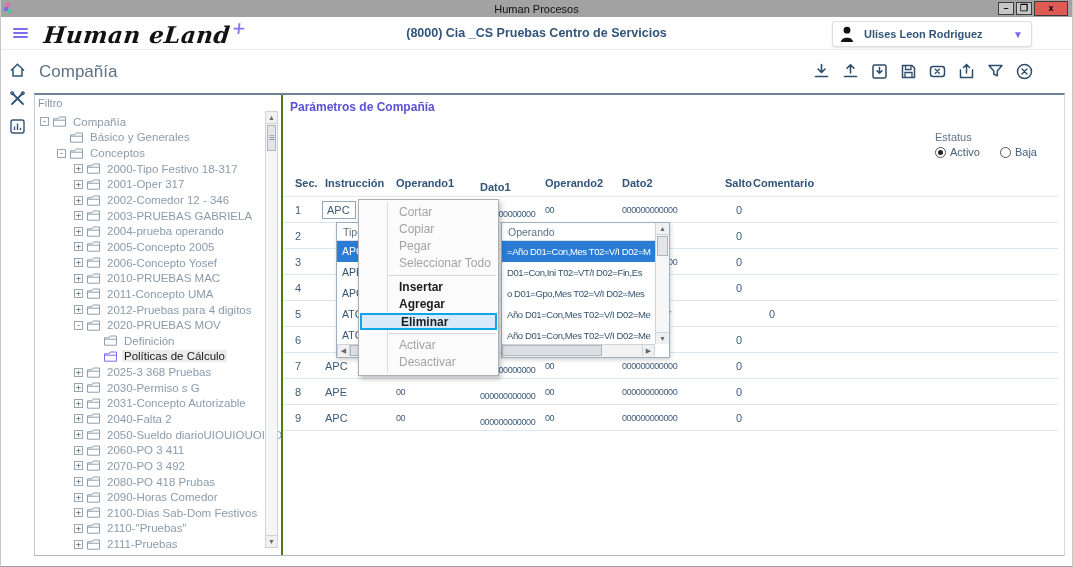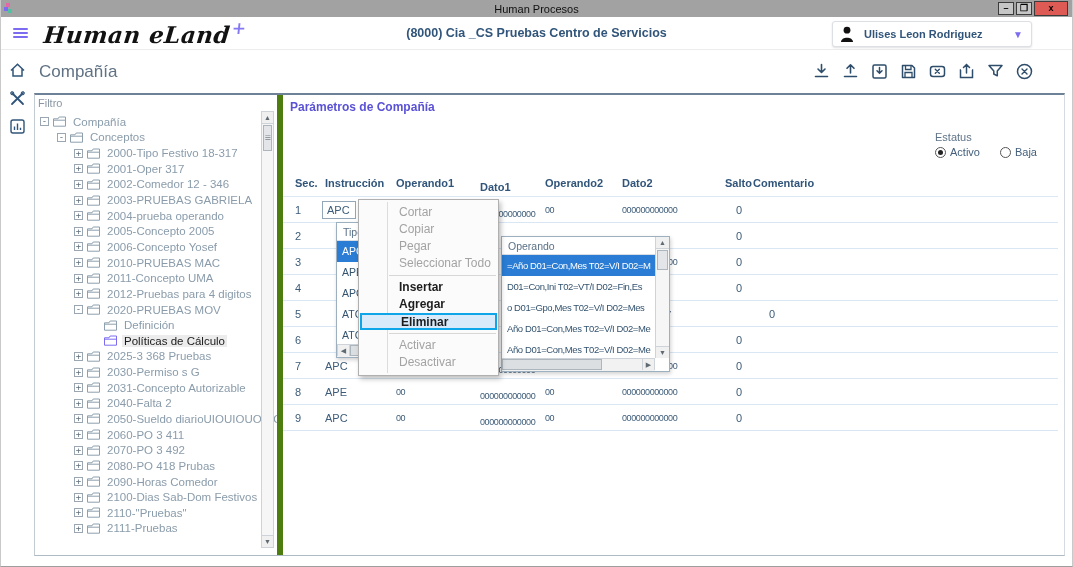--- a/index.html
+++ b/index.html
@@ -41,21 +41,21 @@
   .main { flex:1; display:flex; flex-direction:column; }
   .page-header { height:43px; display:flex; align-items:center; padding:0 8px 0 5px; }
   .page-title { font-size:17px; color:#5f7183; }
   .toolbar { margin-left:auto; display:flex; gap:10px; padding-right:30px; }
   .tico { width:19px; height:19px; cursor:pointer; }
 
   .content-wrap { flex:1; display:flex; border-top:2px solid #6d8296; border-left:1px solid #c3ccd3;
                   border-right:1px solid #d5dbe0; border-bottom:1px solid #aebbc5; margin-right:7px; margin-bottom:10px; }
 
   
-  .tree-panel { width:248px; border-right:6px solid #4d7c0f; position:relative; padding:2px 0 0 3px; overflow:hidden; }
+  .tree-panel { width:248px; border-right:2px solid #4d7c0f; position:relative; padding:2px 0 0 3px; overflow:hidden; }
   .filter-label { font-size:11px; color:#8a97a3; }
   .tree { margin-top:5px; }
   .titem { height:15.65px; display:flex; align-items:center; font-size:11.5px; color:#8a9cab; white-space:nowrap; cursor:pointer; }
   .titem .exp { width:9px; height:9px; border:1px solid #9aa7b2; background:#fff; font-size:9px; line-height:7px;
                 text-align:center; color:#5f6f7c; margin-right:4px; flex:none; font-family:"DejaVu Sans Mono", monospace;}
   .titem .exp.none { visibility:hidden; }
   .titem .folder { flex:none; margin-right:5px; color:#8da0ae; display:flex; }
   .titem.selected .folder { color:#7b6cf0; }
   .titem.selected .tlabel { background:#ececec; color:#1a1a1a; }
   .tlabel { padding:0 2px; }
@@ -93,21 +93,21 @@
   .offset59 { margin-left:33px; }
 
   
   .dd { position:absolute; background:#fff; border:1px solid #9db0c0; box-shadow:1px 2px 4px rgba(0,0,0,.18); }
   .dd-header { height:18px; font-size:10.5px; color:#5a7187; padding:3px 0 0 6px; border-bottom:1px solid #d8dee4; }
   .dd-item { height:21px; line-height:21px; font-size:9.5px; letter-spacing:-0.4px; color:#33536f; padding-left:5px;
              white-space:nowrap; overflow:hidden; cursor:pointer; }
   .dd-item.sel { background:#2a7cd4; color:#fff; }
   #tipo-dd { left:335px; top:222px; width:160px; height:136px; z-index:5; }
   #tipo-dd .dd-item { font-size:10.5px; letter-spacing:0; }
-  #oper-dd { left:500px; top:236px; width:169px; height:136px; z-index:6; }
+  #oper-dd { left:500px; top:222px; width:169px; height:136px; z-index:6; }
   #oper-dd .dd-body { margin-right:2px; }
   .vscroll { position:absolute; top:0; bottom:13px; right:0; width:14px; border-left:1px solid #cdd3d8; background:#f6f6f6; }
   .vscroll .sthumb { height:20px; line-height:18px;}
   .hscroll { position:absolute; left:0; right:0; bottom:0; height:13px; border-top:1px solid #cdd3d8; background:#f2f2f2; display:flex; }
   .hthumb { background:#dcdfe2; border:1px solid #aeb6bd; height:11px; }
   .hbtn { width:13px; height:11px; background:#f0f0f0; border-left:1px solid #cdd3d8; border-right:1px solid #cdd3d8;
           font-size:7px; color:#606a72; text-align:center; line-height:11px; flex:none;}
 
   #ctx-menu { position:absolute; left:357px; top:199px; width:141px; z-index:10; background:#fbfbfb;
               border:1px solid #b0b0b0; box-shadow:2px 3px 5px rgba(0,0,0,.25); padding:4px 0; }
@@ -215,20 +215,29 @@
               <div class="titem" style="padding-left: 2px;">
                 <span class="exp">-</span>
                 <span class="folder">
                   <svg width="13" height="11" viewBox="0 0 13 11">
                     <path d="M0.5 2.8 H5 L6.2 1 H12.5 V10.2 H0.5 Z M0.5 4.2 H12.5" fill="#fff" stroke="currentColor" stroke-width="1"></path>
                   </svg>
                 </span>
                 <span class="tlabel">Compañía</span>
               </div>
               <div class="titem" style="padding-left: 19px;">
+                <span class="exp none">-</span>
+                <span class="folder">
+                  <svg width="13" height="11" viewBox="0 0 13 11">
+                    <path d="M0.5 2.8 H5 L6.2 1 H12.5 V10.2 H0.5 Z M0.5 4.2 H12.5" fill="#fff" stroke="currentColor" stroke-width="1"></path>
+                  </svg>
+                </span>
+                <span class="tlabel">Básico y Generales</span>
+              </div>
+              <div class="titem" style="padding-left: 19px;">
                 <span class="exp">-</span>
                 <span class="folder">
                   <svg width="13" height="11" viewBox="0 0 13 11">
                     <path d="M0.5 2.8 H5 L6.2 1 H12.5 V10.2 H0.5 Z M0.5 4.2 H12.5" fill="#fff" stroke="currentColor" stroke-width="1"></path>
                   </svg>
                 </span>
                 <span class="tlabel">Conceptos</span>
               </div>
               <div class="titem" style="padding-left: 36px;">
                 <span class="exp">+</span>

